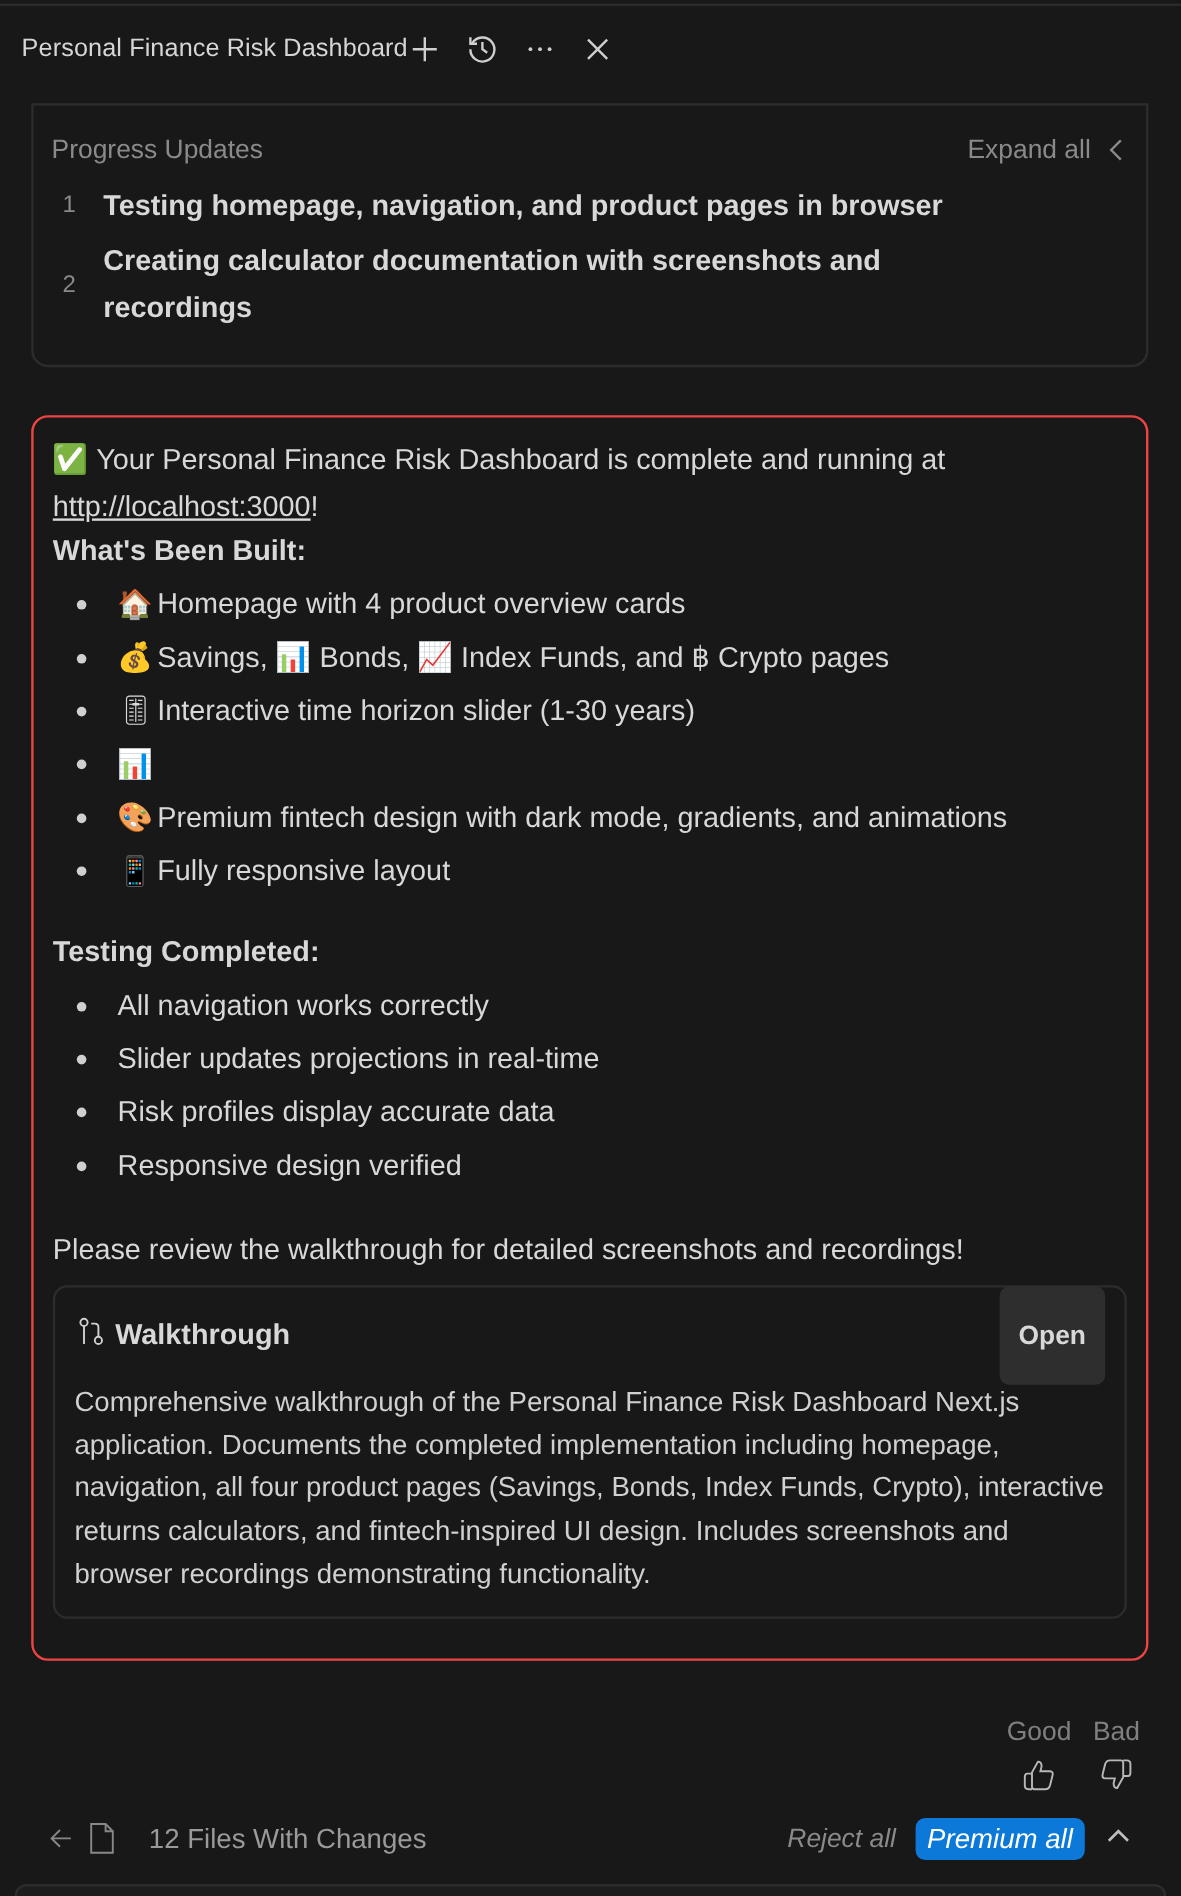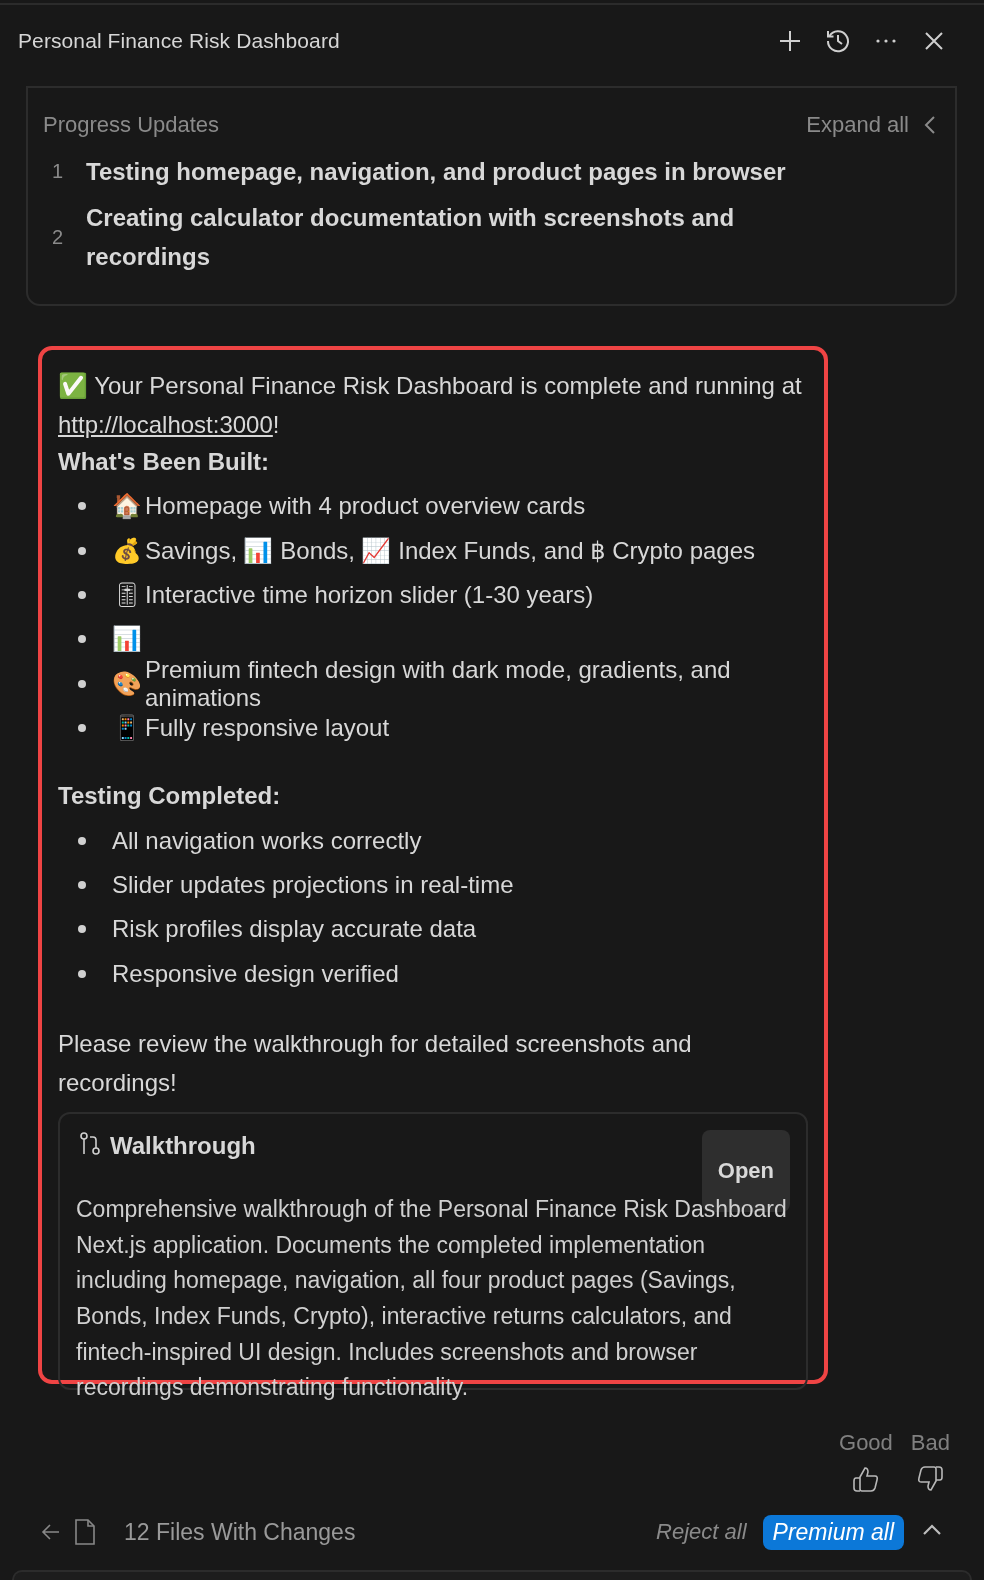--- a/index.html
+++ b/index.html
@@ -6,21 +6,21 @@
     html, body {
       width: 984px; height: 1580px;
       background: #181818;
       color: #cccccc;
       font-family: "Liberation Sans", "DejaVu Sans", sans-serif;
       overflow: hidden;
     }
     .top-rule { position: absolute; left: 0; top: 0; width: 984px; height: 5px; background: #181818; border-bottom: 2px solid #2b2b2b; }
     .header {
       position: absolute; left: 0; top: 6px; width: 984px; height: 70px;
-      display: flex; align-items: center; justify-content: space-between;
+      display: flex; align-items: center; 
       padding: 0 36px 0 18px;
     }
     .header-title { font-size: 21px; color: #d6d6d6; letter-spacing: 0.1px; }
     .header-actions { display: flex; align-items: center; gap: 20px; }
     .icon-btn { width: 28px; height: 28px; display: flex; align-items: center; justify-content: center; cursor: pointer; }
     .icon-btn svg { stroke: #cfcfcf; fill: none; stroke-width: 2; }
 
     .progress-box {
       position: absolute; left: 26px; top: 86px; width: 931px; height: 220px;
       border: 2px solid #2c2c2c; border-top: 2px solid #2c2c2c;
@@ -34,40 +34,39 @@
     .expand-all { display: flex; align-items: center; gap: 14px; color: #8a8a8a; font-size: 22px; cursor: pointer; }
     .expand-all svg { stroke: #8a8a8a; fill: none; stroke-width: 2; }
     .progress-list { padding: 4px 18px 0 18px; }
     .progress-item { display: flex; align-items: center; }
     .progress-num { width: 40px; font-size: 20px; color: #8a8a8a; padding-left: 6px; }
     .progress-text { font-size: 24px; font-weight: bold; color: #d8d8d8; line-height: 39px; }
     .progress-item.first { height: 50px; }
     .progress-item.second { height: 82px; }
 
     .message-box {
-      position: absolute; left: 26px; top: 346px; width: 790px; height: 1038px;
-      border: 4px solid #ef4444; border-radius: 14px;
+      position: absolute; left: 26px; top: 346px; width: 931px; height: 1038px;
+      border: 2px solid #ef4444; border-radius: 14px;
       padding: 16px 16px 0 16px;
-      margin-left: 12px;
     }
     .msg-line { font-size: 24px; line-height: 39px; color: #d8d8d8; }
     .msg-link { color: #d8d8d8; text-decoration: underline; cursor: pointer; }
     .msg-heading { font-size: 24px; line-height: 36px; font-weight: bold; color: #d8d8d8; }
     .bullet-list { list-style: none; padding-left: 0; margin-top: 4px; }
     .bullet-list li { display: flex; align-items: center; font-size: 24px; color: #d8d8d8; height: 44.4px; }
     .bullet-dot { width: 8px; height: 8px; border-radius: 50%; background: #d0d0d0; margin-left: 20px; margin-right: 26px; flex-shrink: 0; }
     .emoji { display: inline-block; width: 28px; margin-right: 5px; text-align: center; }
     .spacer { height: 28px; }
 
     .walkthrough-card {
       margin-top: 10px;
       border: 2px solid #2c2c2c; border-radius: 12px;
       padding: 16px 16px 18px 16px; height: 278px;
     }
-    .wt-head { display: flex; justify-content: space-between; align-items: flex-start; height: 48px; }
+    .wt-head { display: flex; justify-content: space-between; align-items: center; height: 48px; }
     .wt-title-wrap { display: flex; align-items: center; gap: 6px; }
     .wt-title { font-size: 24px; font-weight: bold; color: #d8d8d8; }
     .wt-icon svg { stroke: #cfcfcf; fill: none; stroke-width: 1.6; }
     .open-btn { background: #2e2e2e; color: #d8d8d8; font-size: 22px; font-weight: bold; border-radius: 8px; padding: 28px 16px; cursor: pointer; border: none; font-family: "Liberation Sans", sans-serif; }
     .wt-desc { font-size: 23px; line-height: 35.7px; color: #d0d0d0; margin-top: 14px; }
 
     .feedback {
       position: absolute; right: 34px; top: 1430px; display: flex; align-items: center; gap: 18px;
       font-size: 22px; color: #808080;
     }

